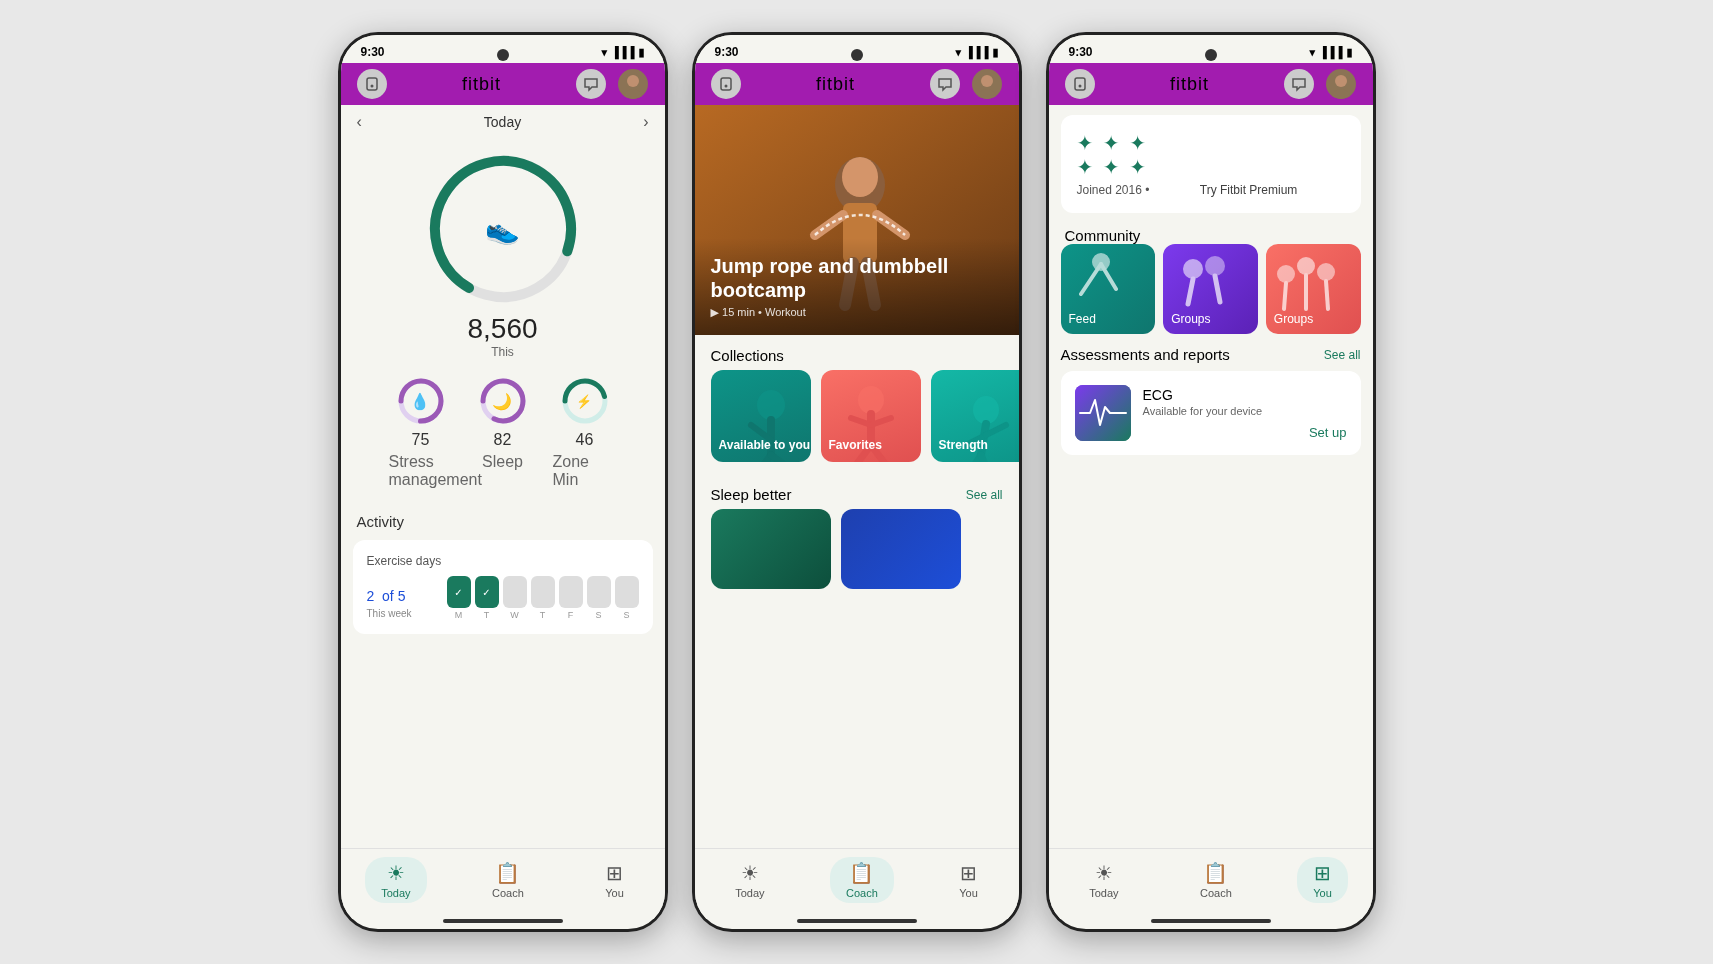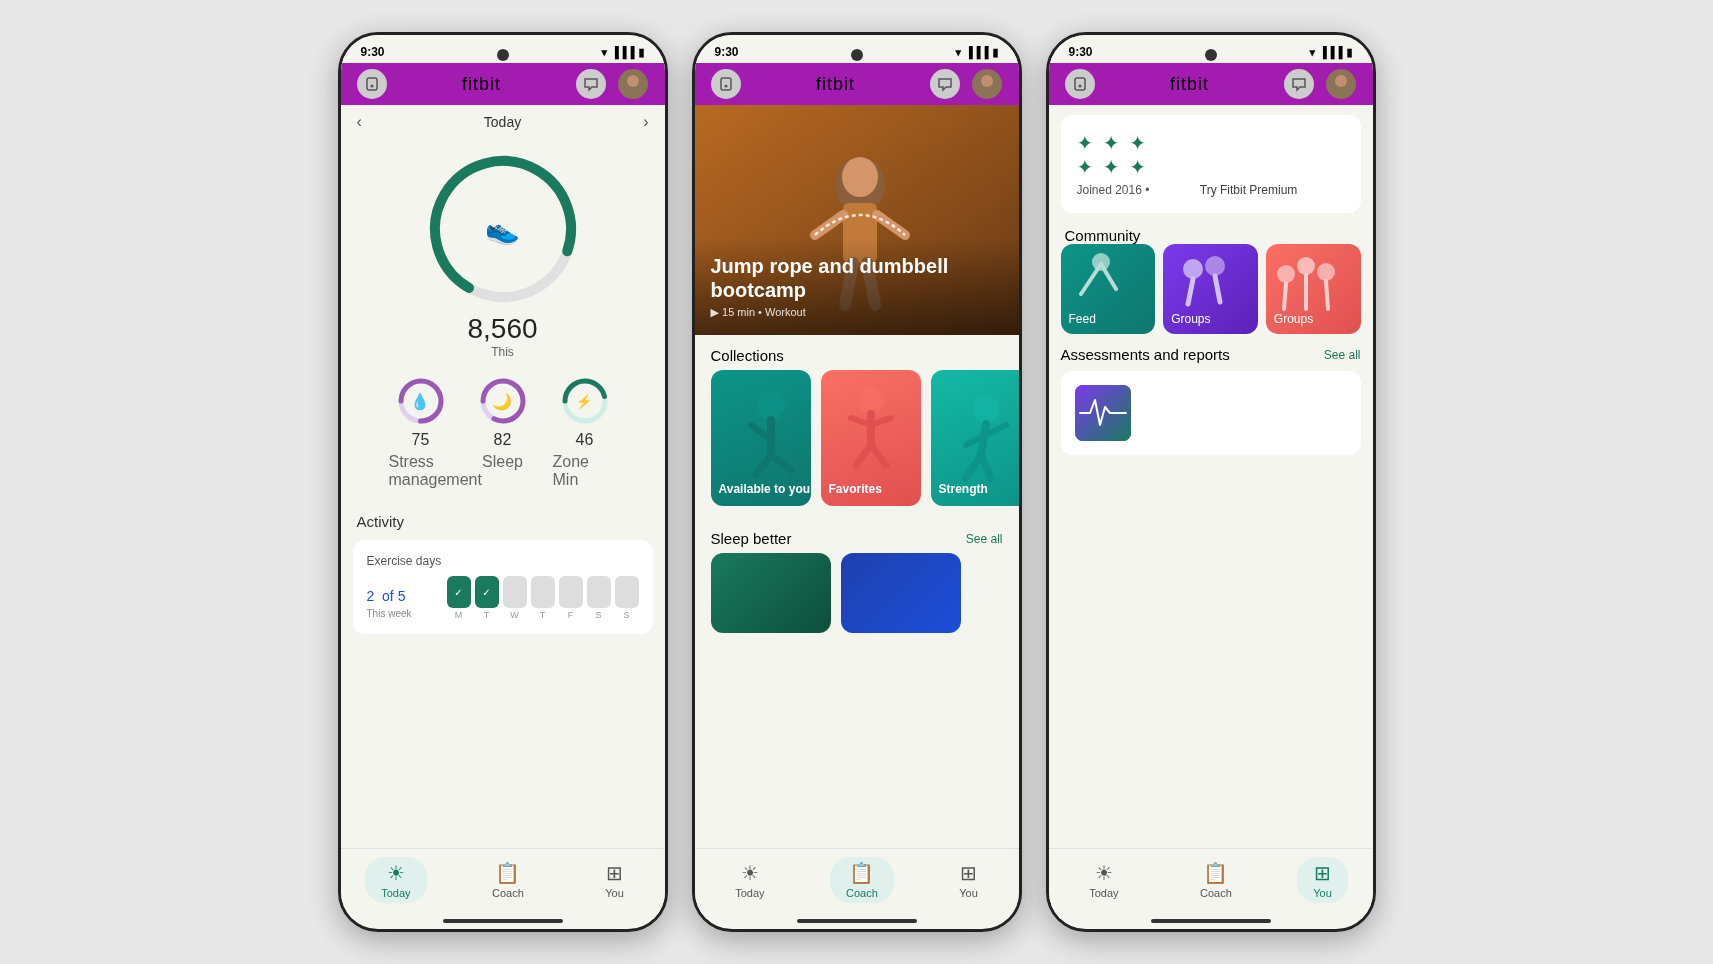--- a/index.html
+++ b/index.html
@@ -196,21 +196,21 @@
       display: flex; justify-content: space-between; align-items: center;
       padding: 12px 16px 6px;
     }
     .section-row .section-title { font-size: 15px; font-weight: 500; }
     .section-row .see-all { font-size: 12px; color: #1a7a5e; }
 
     .collections-row {
       display: flex; gap: 10px; padding: 0 16px 12px; overflow-x: hidden;
     }
     .collection-card {
-      width: 100px; height: 136px; border-radius: 12px;
+      width: 100px; height: 92px; border-radius: 12px;
       position: relative; overflow: hidden; flex-shrink: 0;
       display: flex; align-items: flex-end; text-decoration: underline;
     }
     .collection-card .col-label {
       position: absolute; bottom: 10px; left: 8px;
       font-size: 12px; font-weight: 600; color: white; z-index: 2;
     }
     .col-teal { background: linear-gradient(160deg, #0d9488 0%, #0f766e 100%); }
     .col-salmon { background: linear-gradient(160deg, #f97066 0%, #e05050 100%); }
     .col-teal2 { background: linear-gradient(160deg, #14b8a6 0%, #0d9488 100%); }
@@ -676,20 +676,25 @@
             <defs>
               <linearGradient id="ecgGrad" x1="0" y1="0" x2="1" y2="1">
                 <stop offset="0%" stop-color="#7c3aed"></stop>
                 <stop offset="100%" stop-color="#1a7a5e"></stop>
               </linearGradient>
             </defs>
 
             <polyline points="5,28 15,28 20,15 25,40 30,22 35,28 51,28" fill="none" stroke="white" stroke-width="2" stroke-linecap="round" stroke-linejoin="round"></polyline>
           </svg>
         </div>
+        <div class="assess-info">
+          <div class="assess-name">ECG</div>
+          <div class="assess-sub">Available for your device</div>
+          <div class="assess-action">Set up</div>
+        </div>
       </div>
     </div>
 
     <div style="height:40px;"></div>
   </div>
 
   <div class="bottom-nav">
     <div class="nav-item">
       <span class="nav-icon">☀</span>
       <span>Today</span>

